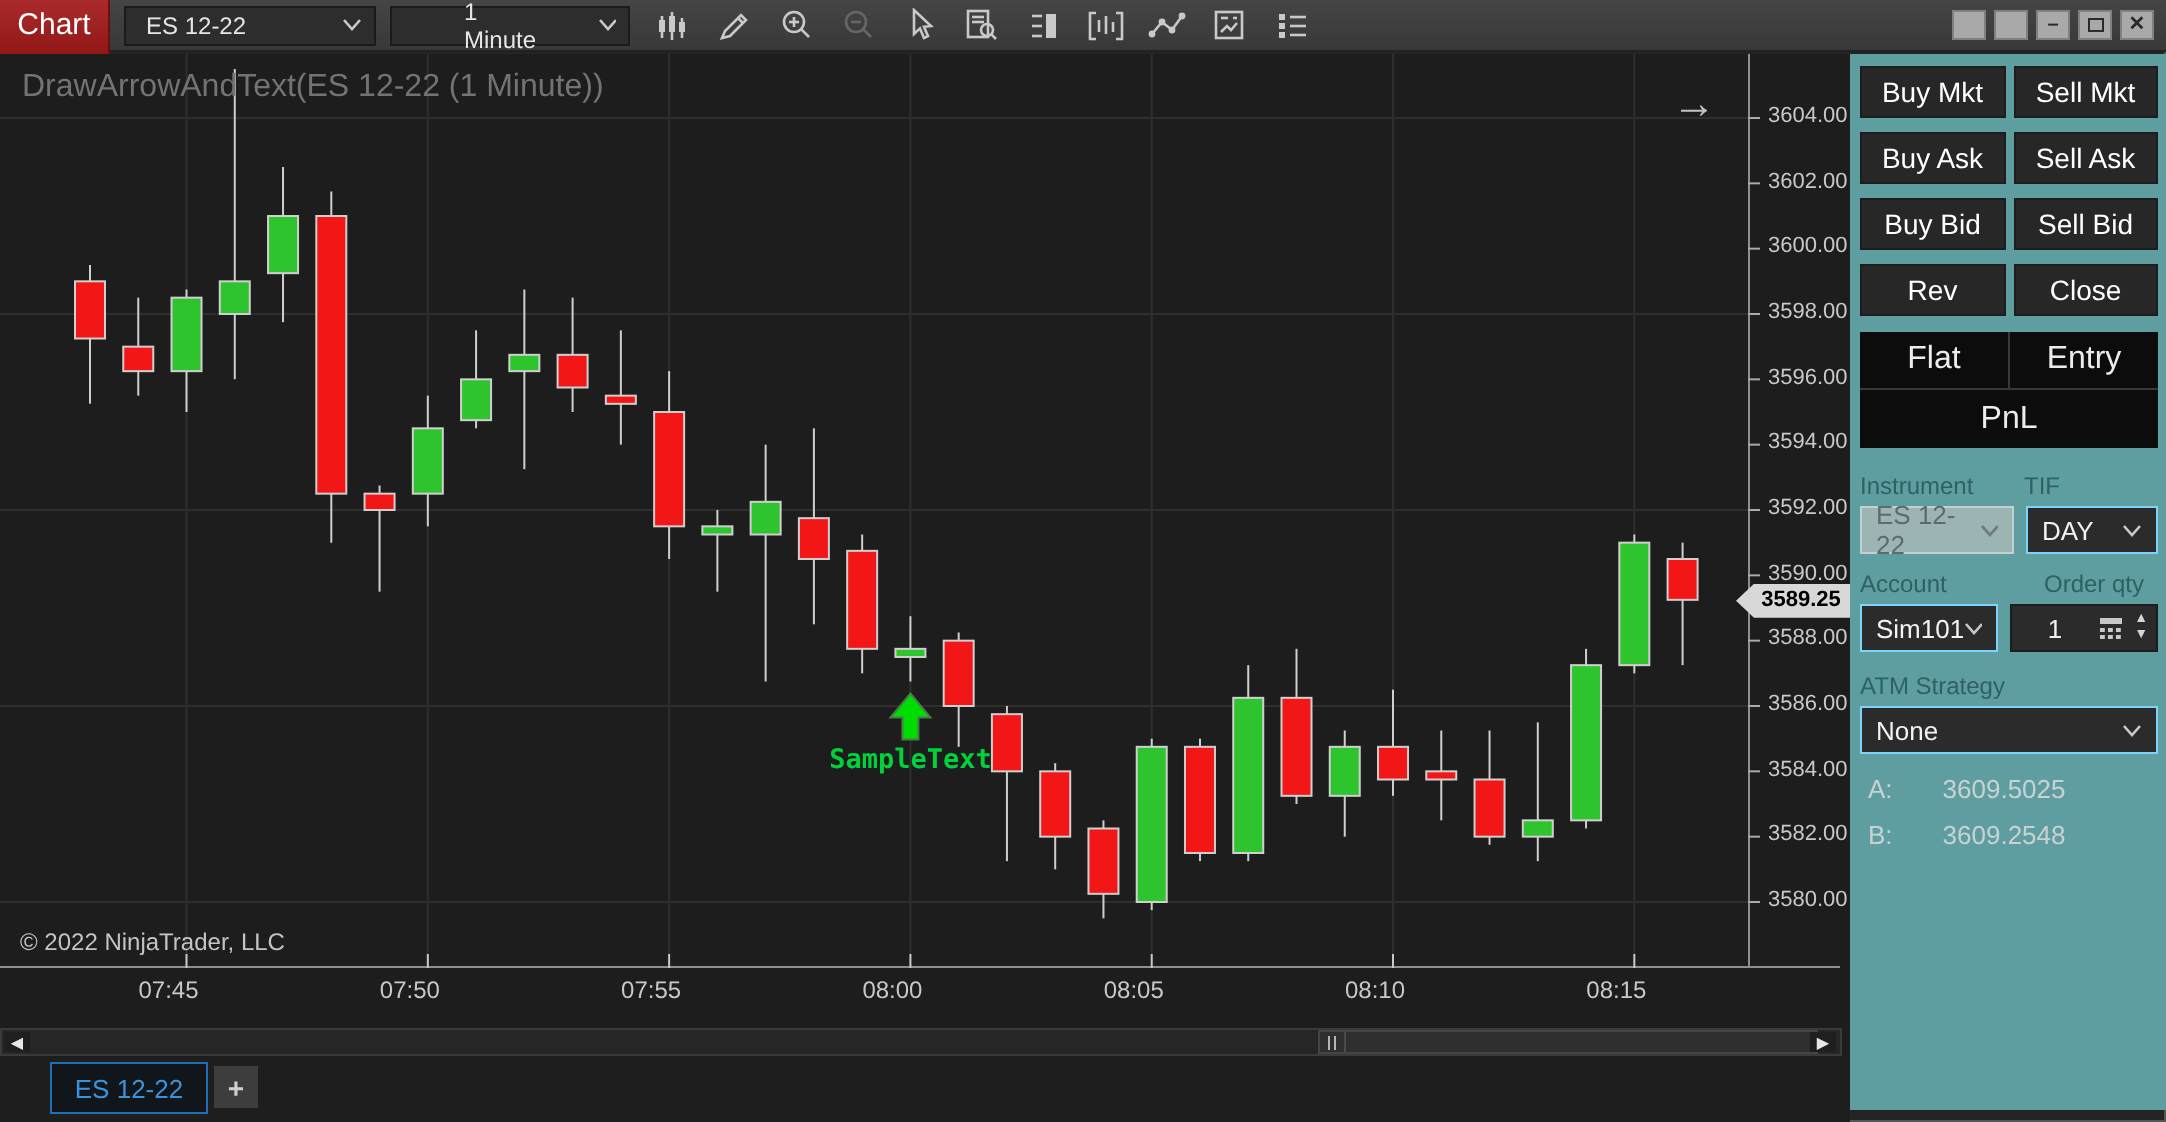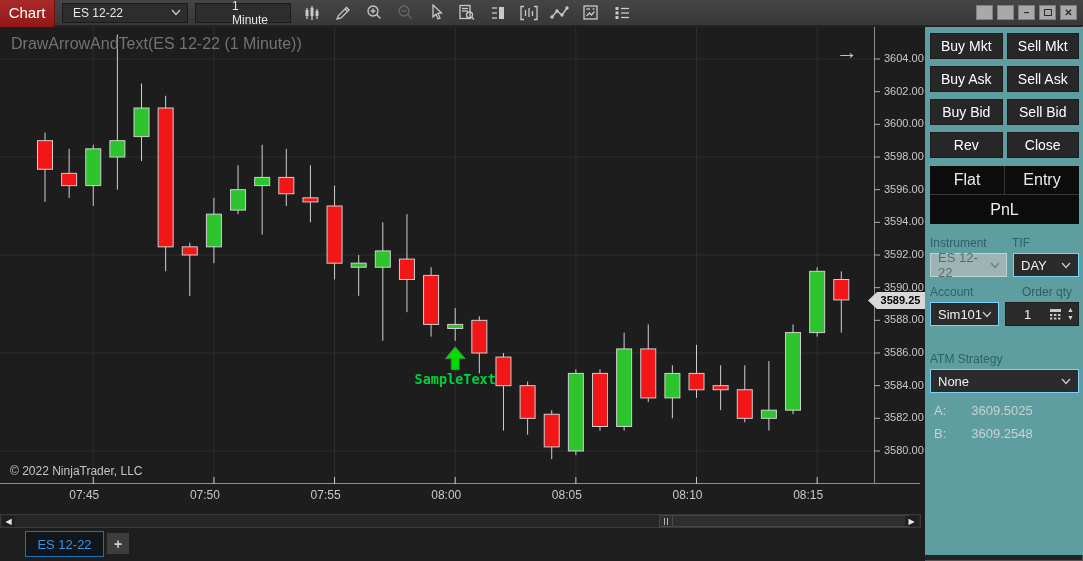--- a/index.html
+++ b/index.html
@@ -6,21 +6,21 @@
   html,body { width:1083px; height:561px; }
   body { font-family:"Liberation Sans", sans-serif; background:#242424; overflow:hidden; }
   #window { position:relative; width:1083px; height:561px; background:#242424; box-shadow:inset 0 0 0 1px #555; }
 
   
   #toolbar { position:absolute; left:0; top:0; width:1083px; height:26px; background:linear-gradient(#454545,#383838); border-bottom:1px solid #222; display:flex; align-items:center; }
   #chart-title-btn { width:55px; height:42px; background:linear-gradient(#b03030,#8d1212); color:#fff; font-size:15px; display:flex; align-items:center; justify-content:center; border-right:1px solid #6e0e0e; }
   .tb-select { height:20px; background:#2d2d2d; border:1px solid #1b1b1b; color:#e6e6e6; font-size:12px; display:flex; align-items:center; justify-content:space-between; padding:0 6px 0 10px; margin-left:7px; }
   .tb-select .chev { margin-left:24px; }
   #instrument-select { width:126px; }
-  #interval-select { width:96px;padding-left:36px; }
+  #interval-select { width:120px;padding-left:36px; }
   .tb-icons { display:flex; align-items:center; margin-left:10px; gap:9px; }
   .tb-icon { width:22px; height:20px; display:flex; align-items:center; justify-content:center; }
   .win-controls { position:absolute; right:6px; top:5px; display:flex; gap:4px; }
   .win-btn { width:17px; height:15px; background:#a9a9a9; border:1px solid #808080; color:#2b2b2b; font-size:10px; font-weight:bold; display:flex; align-items:center; justify-content:center; line-height:1; }
   .win-btn .restore-box { width:8px; height:7px; border:1.5px solid #2b2b2b; }
 
   
   #chart-region { position:absolute; left:0; top:27px; width:925px; height:534px; background:#1d1d1d; }
   #plot-svg { position:absolute; left:0; top:0; }
   #indicator-label { position:absolute; left:11px; top:8px; color:#737373; font-size:16px;text-align:center; }
@@ -410,21 +410,21 @@
             <rect x="5" y="9.5" width="2.4" height="2" class="icon-fill"></rect>
             <rect x="9" y="9.5" width="2.4" height="2" class="icon-fill"></rect>
           </svg>
         <div class="spinner">
           <span>▲</span>
           <span>▼</span>
         </div>
       </div>
     </div>
 
-    <div class="label-row" style="margin-top:26px;">
+    <div class="label-row" style="margin-top:10px;">
       <span class="panel-label">ATM Strategy</span>
     </div>
     <div class="field-row">
       <div class="combo" style="flex:1;">
         <span>None</span>
         <svg width="10" height="7">
             <polyline points="1,1 5,5.5 9,1" class="icon-stroke"></polyline>
           </svg>
       </div>
     </div>

